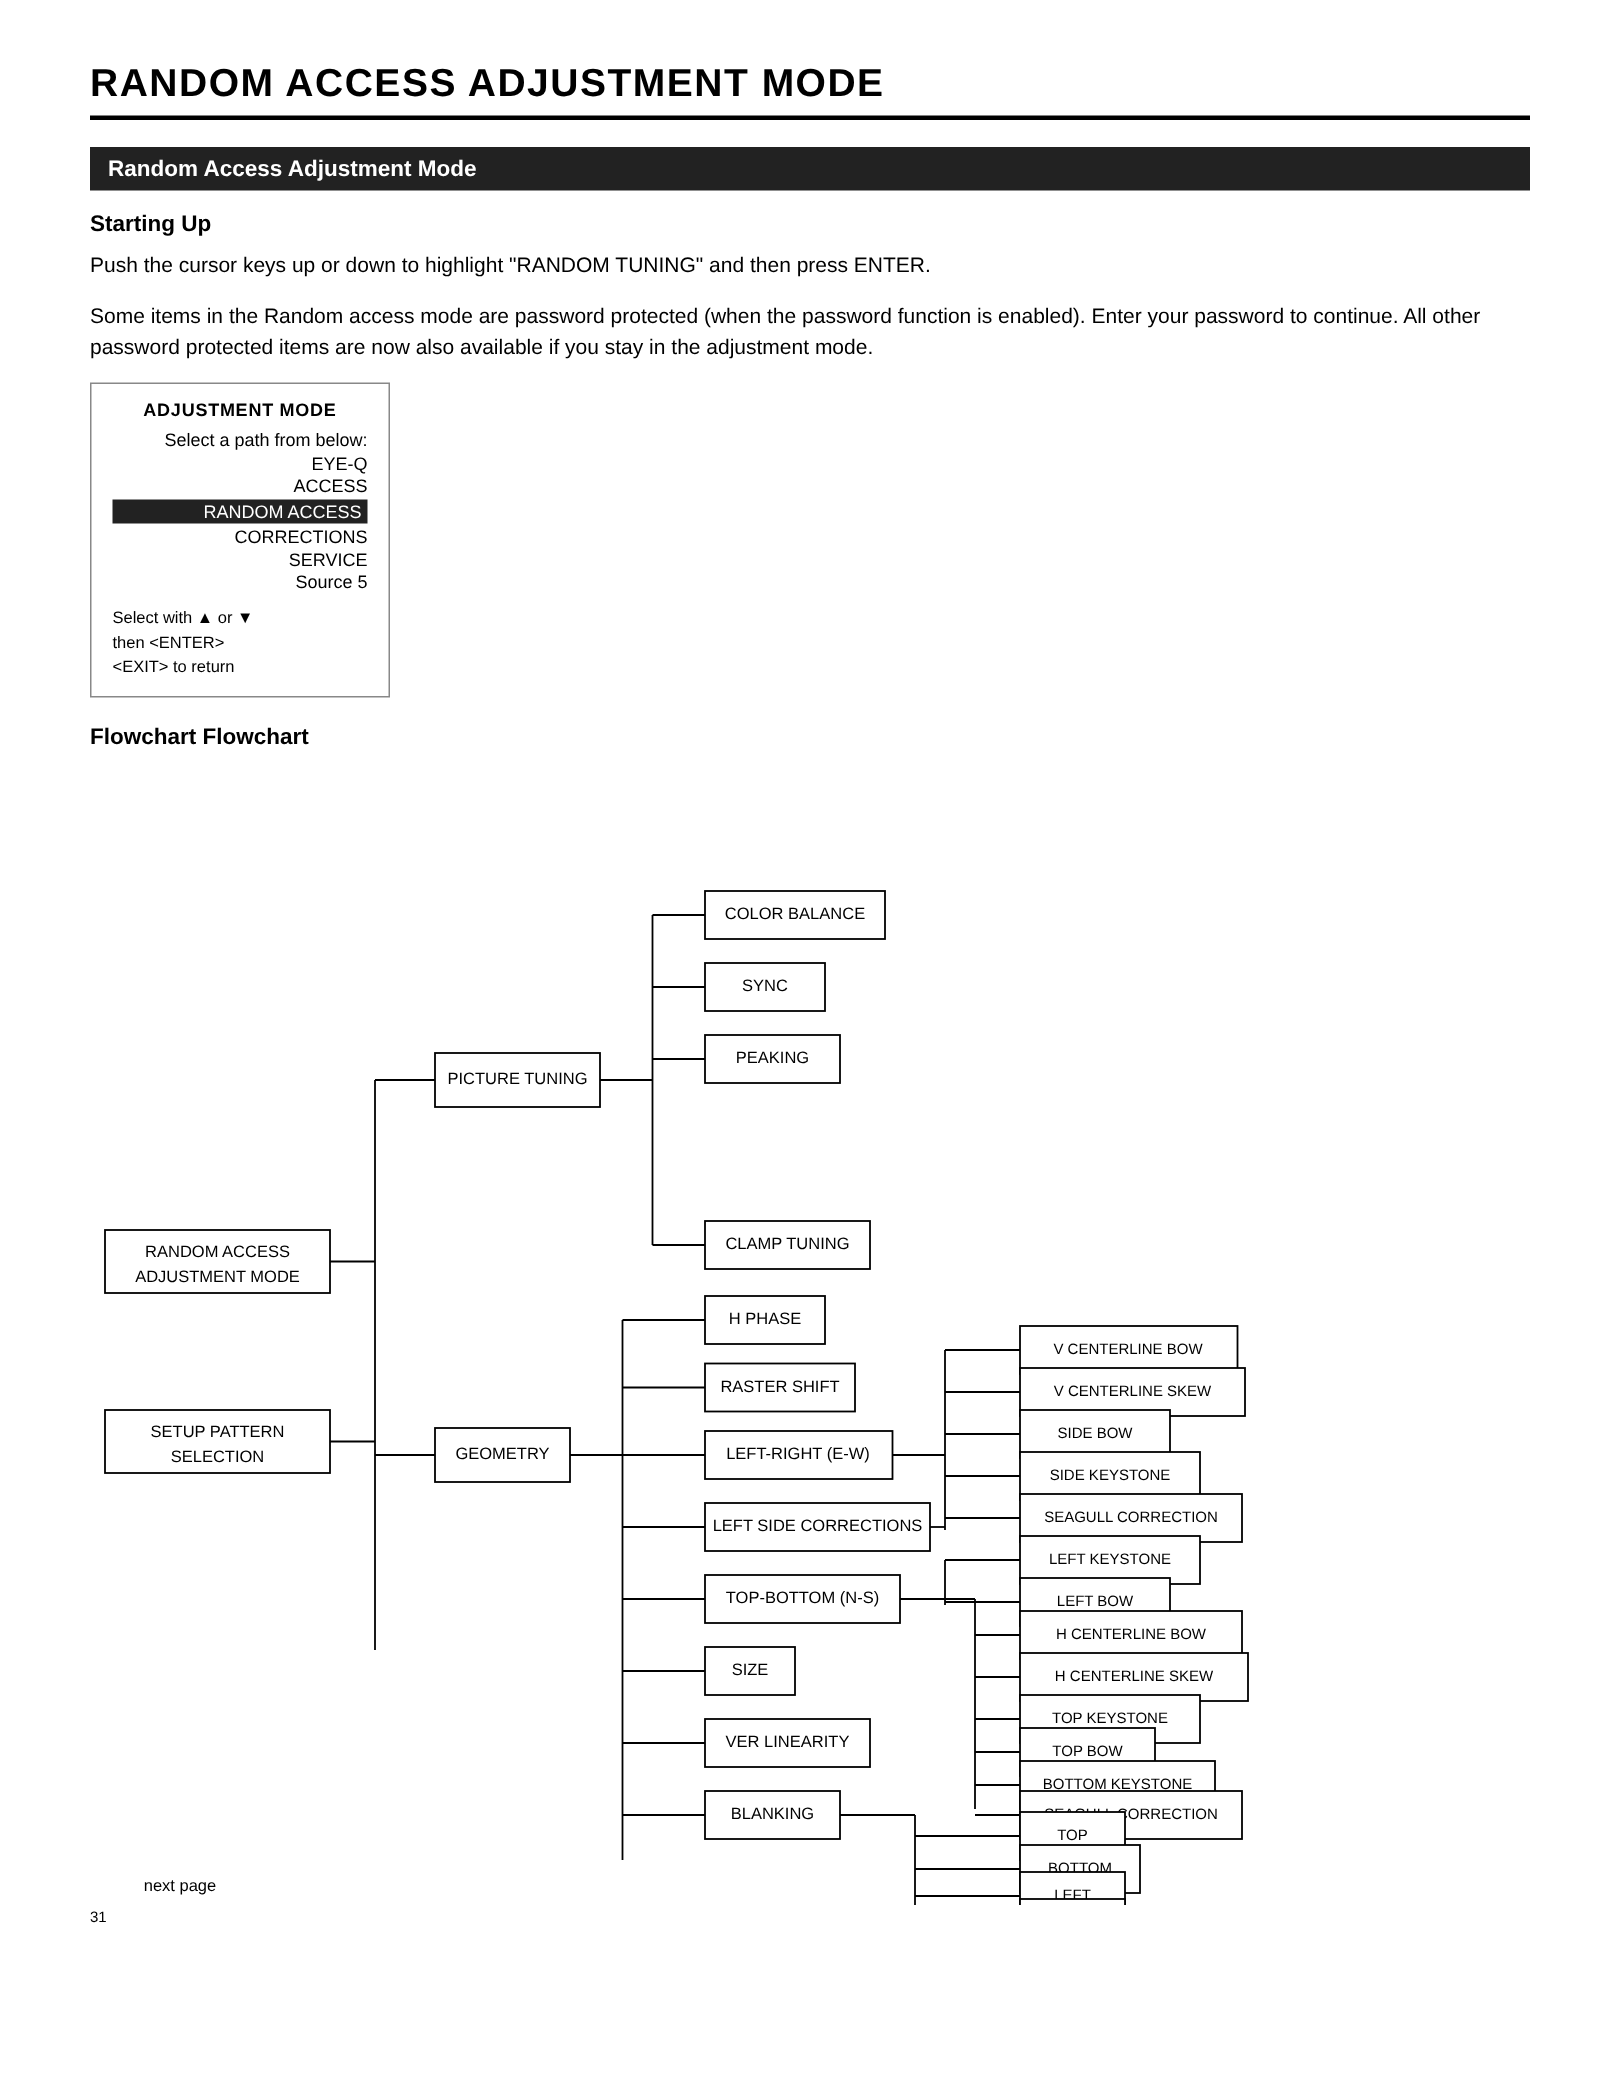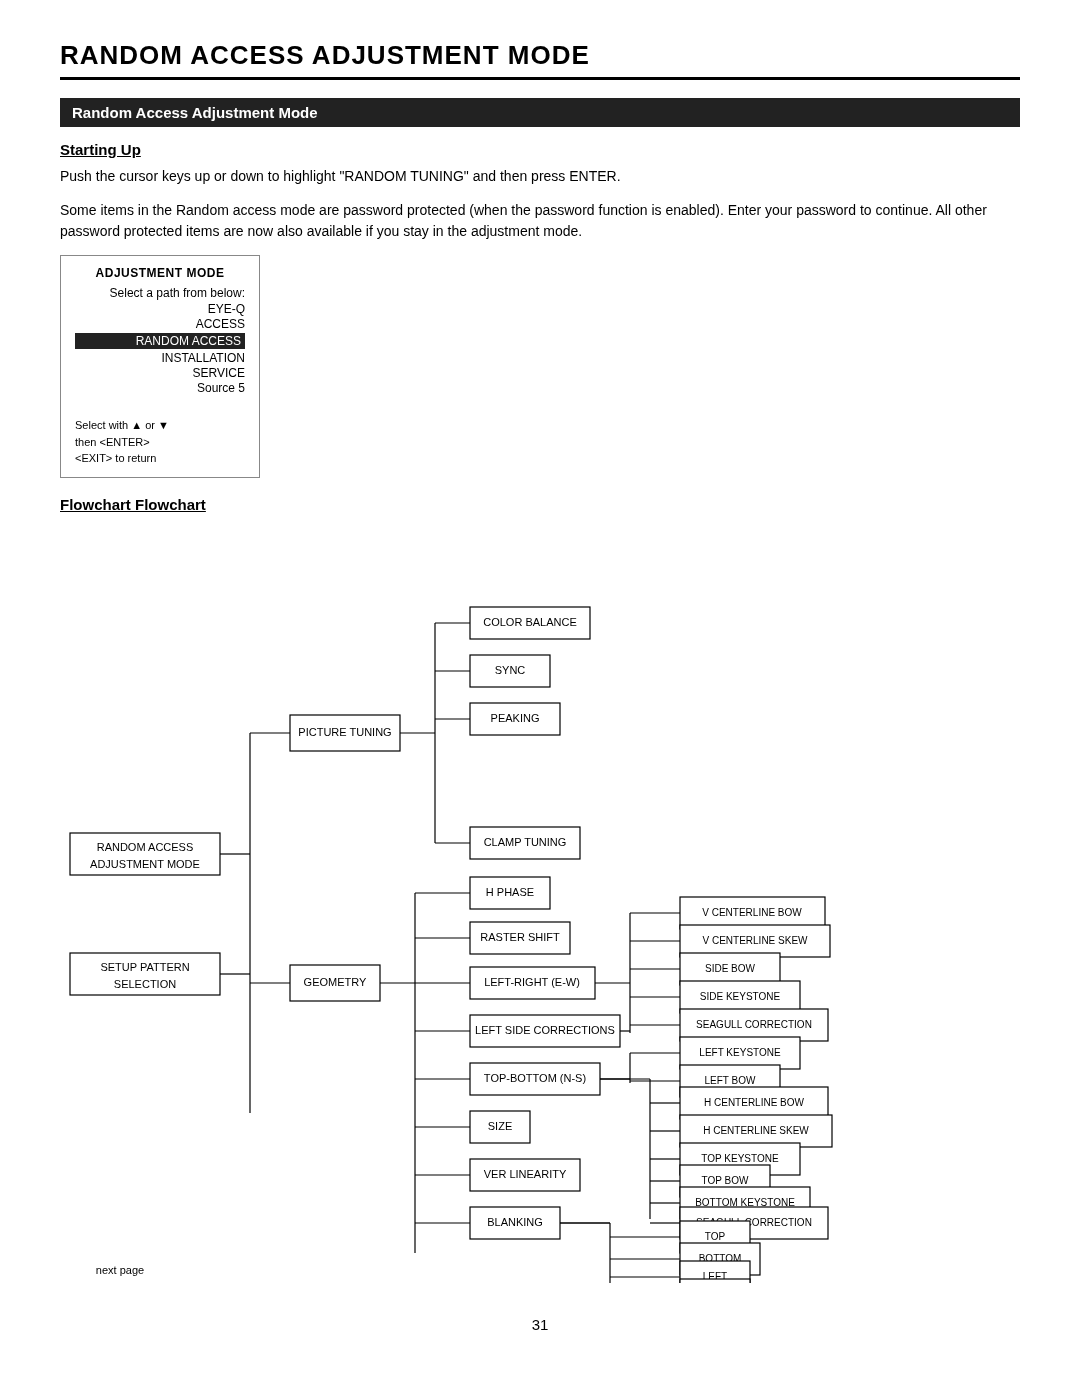--- a/index.html
+++ b/index.html
@@ -35,21 +35,20 @@
       font-weight: bold;
       font-size: 15px;
       padding: 6px 12px;
       margin-bottom: 14px;
     }
 
     
     .sub-heading {
       font-weight: bold;
       font-size: 15px;
-      text-decoration: underline;
       margin-bottom: 8px;
       margin-top: 8px;
     }
 
     
     .para {
       font-size: 14px;
       line-height: 1.55;
       margin-bottom: 12px;
     }
@@ -81,21 +80,21 @@
     }
     .adj-mode-box .menu-item.highlighted {
       background: #222;
       color: #fff;
       padding: 1px 4px;
       display: inline-block;
       width: 100%;
     }
     .adj-mode-box .instructions {
       font-size: 11px;
-      margin-top: 22px;
+      margin-top: 9px;
       line-height: 1.5;
     }
 
     
     .flowchart-container {
       position: relative;
       width: 100%;
       margin-top: 10px;
     }
 
@@ -124,23 +123,21 @@
       text-anchor: middle;
     }
     .fc-line {
       stroke: #000;
       stroke-width: 1.2;
       fill: none;
     }
 
     
     .page-number {
-      text-align: center;
-      font-size: 15px;
-      margin-top: 30px;
+      font-size: 10px;
     }
   </style>
 </head>
 <body>
 
 <div class="page-title">
   <span class="page-title-text">RANDOM ACCESS ADJUSTMENT MODE</span>
 </div>
 
 <div class="section-header">
@@ -152,21 +149,21 @@
 </div>
 <p class="para">Push the cursor keys up or down to highlight "RANDOM TUNING"  and then press ENTER.</p>
 <p class="para">Some items in the Random access mode are password protected (when the password function is enabled). Enter your password to continue. All other password protected items are now also available if you stay in the adjustment mode.</p>
 
 <div class="adj-mode-box">
   <div class="box-title">ADJUSTMENT MODE</div>
   <div class="box-label">Select a path from below:</div>
   <div class="menu-item">EYE-Q</div>
   <div class="menu-item">ACCESS</div>
   <div class="menu-item highlighted">RANDOM ACCESS</div>
-  <div class="menu-item">INSTALLATION</div>
+  <div class="menu-item">CORRECTIONS</div>
   <div class="menu-item">SERVICE</div>
   <div class="menu-item">Source 5</div>
   <div class="instructions">
     Select with ▲ or ▼<br>
     then &lt;ENTER&gt;<br>
     &lt;EXIT&gt; to return
   </div>
 </div>
 
 <div class="sub-heading">

